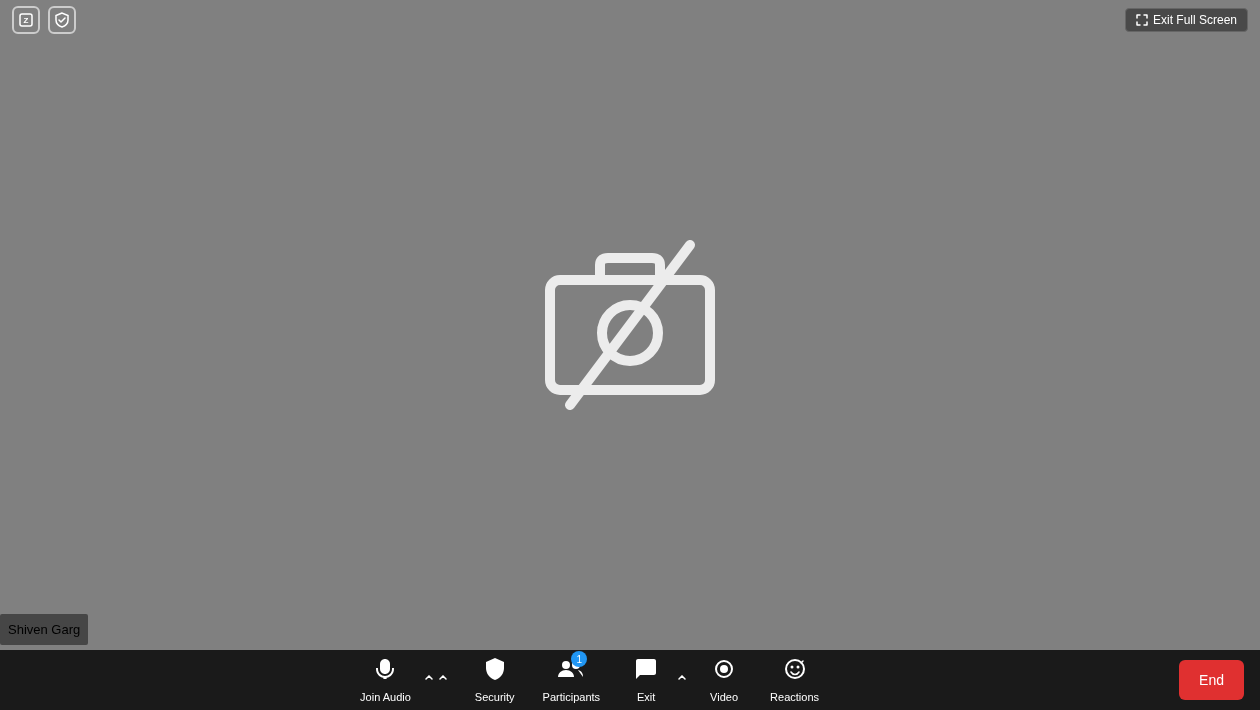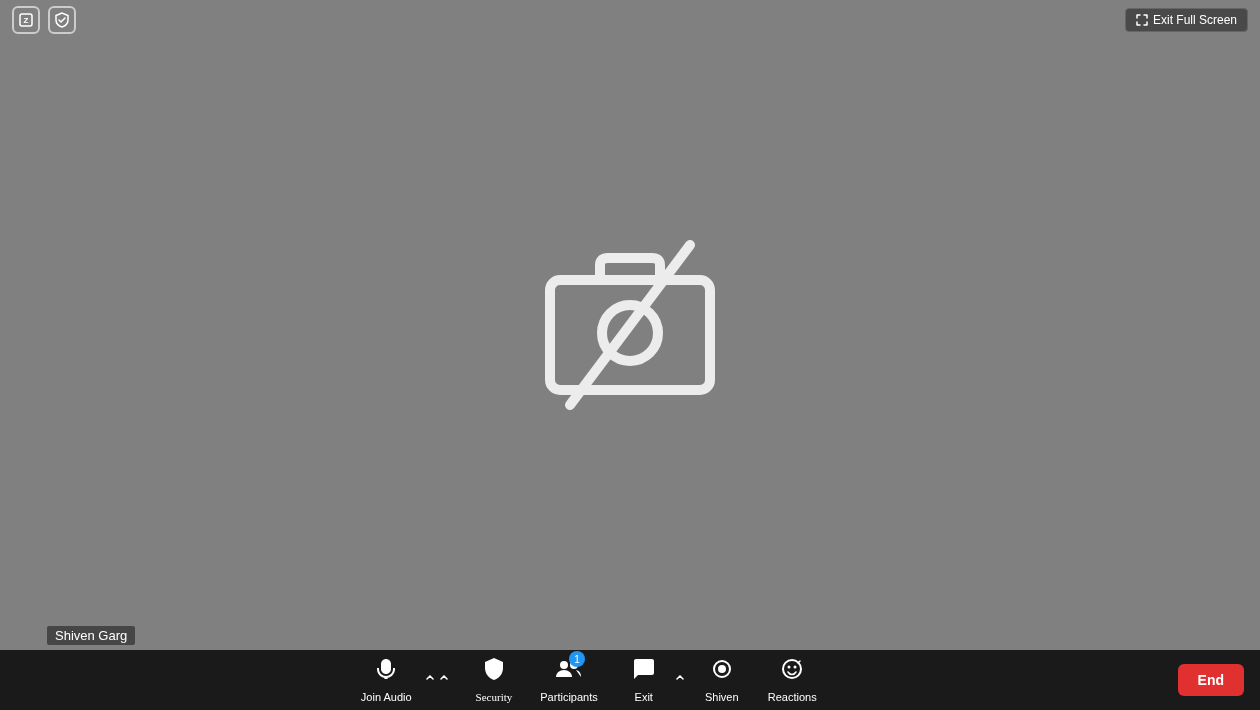--- a/index.html
+++ b/index.html
@@ -74,25 +74,24 @@
       height: 170px;
       opacity: 0.85;
     }
 
     
     .name-label {
       position: absolute;
       bottom: 65px;
       left: 0;
       background: rgba(0,0,0,0.45);
-      color: #ffffff;
+      color: #000000;
       font-size: 13px;
-      padding: 2px 8px;
+      padding: 8px 8px;
       border-radius: 2px;
-      margin-left: 47px;
     }
 
     
     .bottom-toolbar {
       position: absolute;
       bottom: 0;
       left: 0;
       right: 0;
       height: 60px;
       background: #1a1a1a;
@@ -144,25 +143,25 @@
       margin-left: -6px;
     }
 
     
     .end-btn {
       background: #e03030;
       color: #fff;
       border: none;
       border-radius: 6px;
       font-size: 14px;
-      font-weight: 700;
+      font-weight: 400;
       padding: 8px 20px;
       cursor: pointer;
       margin-right: 16px;
-      height: 32px;
+      height: 40px;
     }
 
     
     svg { fill: white; }
   </style>
 </head>
 <body>
 
 <div class="top-bar">
   <div class="top-left-icons">
@@ -219,21 +218,21 @@
         <path d="M2 4l3-3 3 3" fill="none" stroke="white" stroke-width="1.5" stroke-linecap="round"></path>
       </svg>
     </div>
 
     <div class="chevron-btn">
       <svg width="10" height="10" viewBox="0 0 10 10">
         <path d="M2 4l3-3 3 3" fill="none" stroke="white" stroke-width="1.5" stroke-linecap="round"></path>
       </svg>
     </div>
 
-    <div class="tool-btn" style="margin-left:8px;font-family:Liberation Serif, serif;">
+    <div class="tool-btn" style="margin-left:8px;">
       <div class="tool-icon">
         <svg width="24" height="24" viewBox="0 0 24 24">
           <path d="M12 1L3 5v6c0 5.55 3.84 10.74 9 12 5.16-1.26 9-6.45 9-12V5l-9-4z"></path>
         </svg>
       </div>
       <span class="tool-label">Security</span>
     </div>
 
     <div class="tool-btn">
       <div class="tool-icon" style="position:relative;">
@@ -263,21 +262,21 @@
       </svg>
     </div>
 
     <div class="tool-btn">
       <div class="tool-icon">
         <svg width="24" height="24" viewBox="0 0 24 24">
           <circle cx="12" cy="12" r="8" fill="none" stroke="white" stroke-width="2"></circle>
           <circle cx="12" cy="12" r="4"></circle>
         </svg>
       </div>
-      <span class="tool-label">Shiven</span>
+      <span class="tool-label">Video</span>
     </div>
 
     <div class="tool-btn">
       <div class="tool-icon">
         <svg width="24" height="24" viewBox="0 0 24 24">
           <circle cx="12" cy="12" r="9" fill="none" stroke="white" stroke-width="2"></circle>
           <circle cx="9" cy="10" r="1.5"></circle>
           <circle cx="15" cy="10" r="1.5"></circle>
           <path d="M8 15s1.5 2.5 4 2.5 4-2.5 4-2.5" fill="none" stroke="white" stroke-width="1.5" stroke-linecap="round"></path>
           <path d="M18 6l2-2" stroke="white" stroke-width="1.5" stroke-linecap="round"></path>

